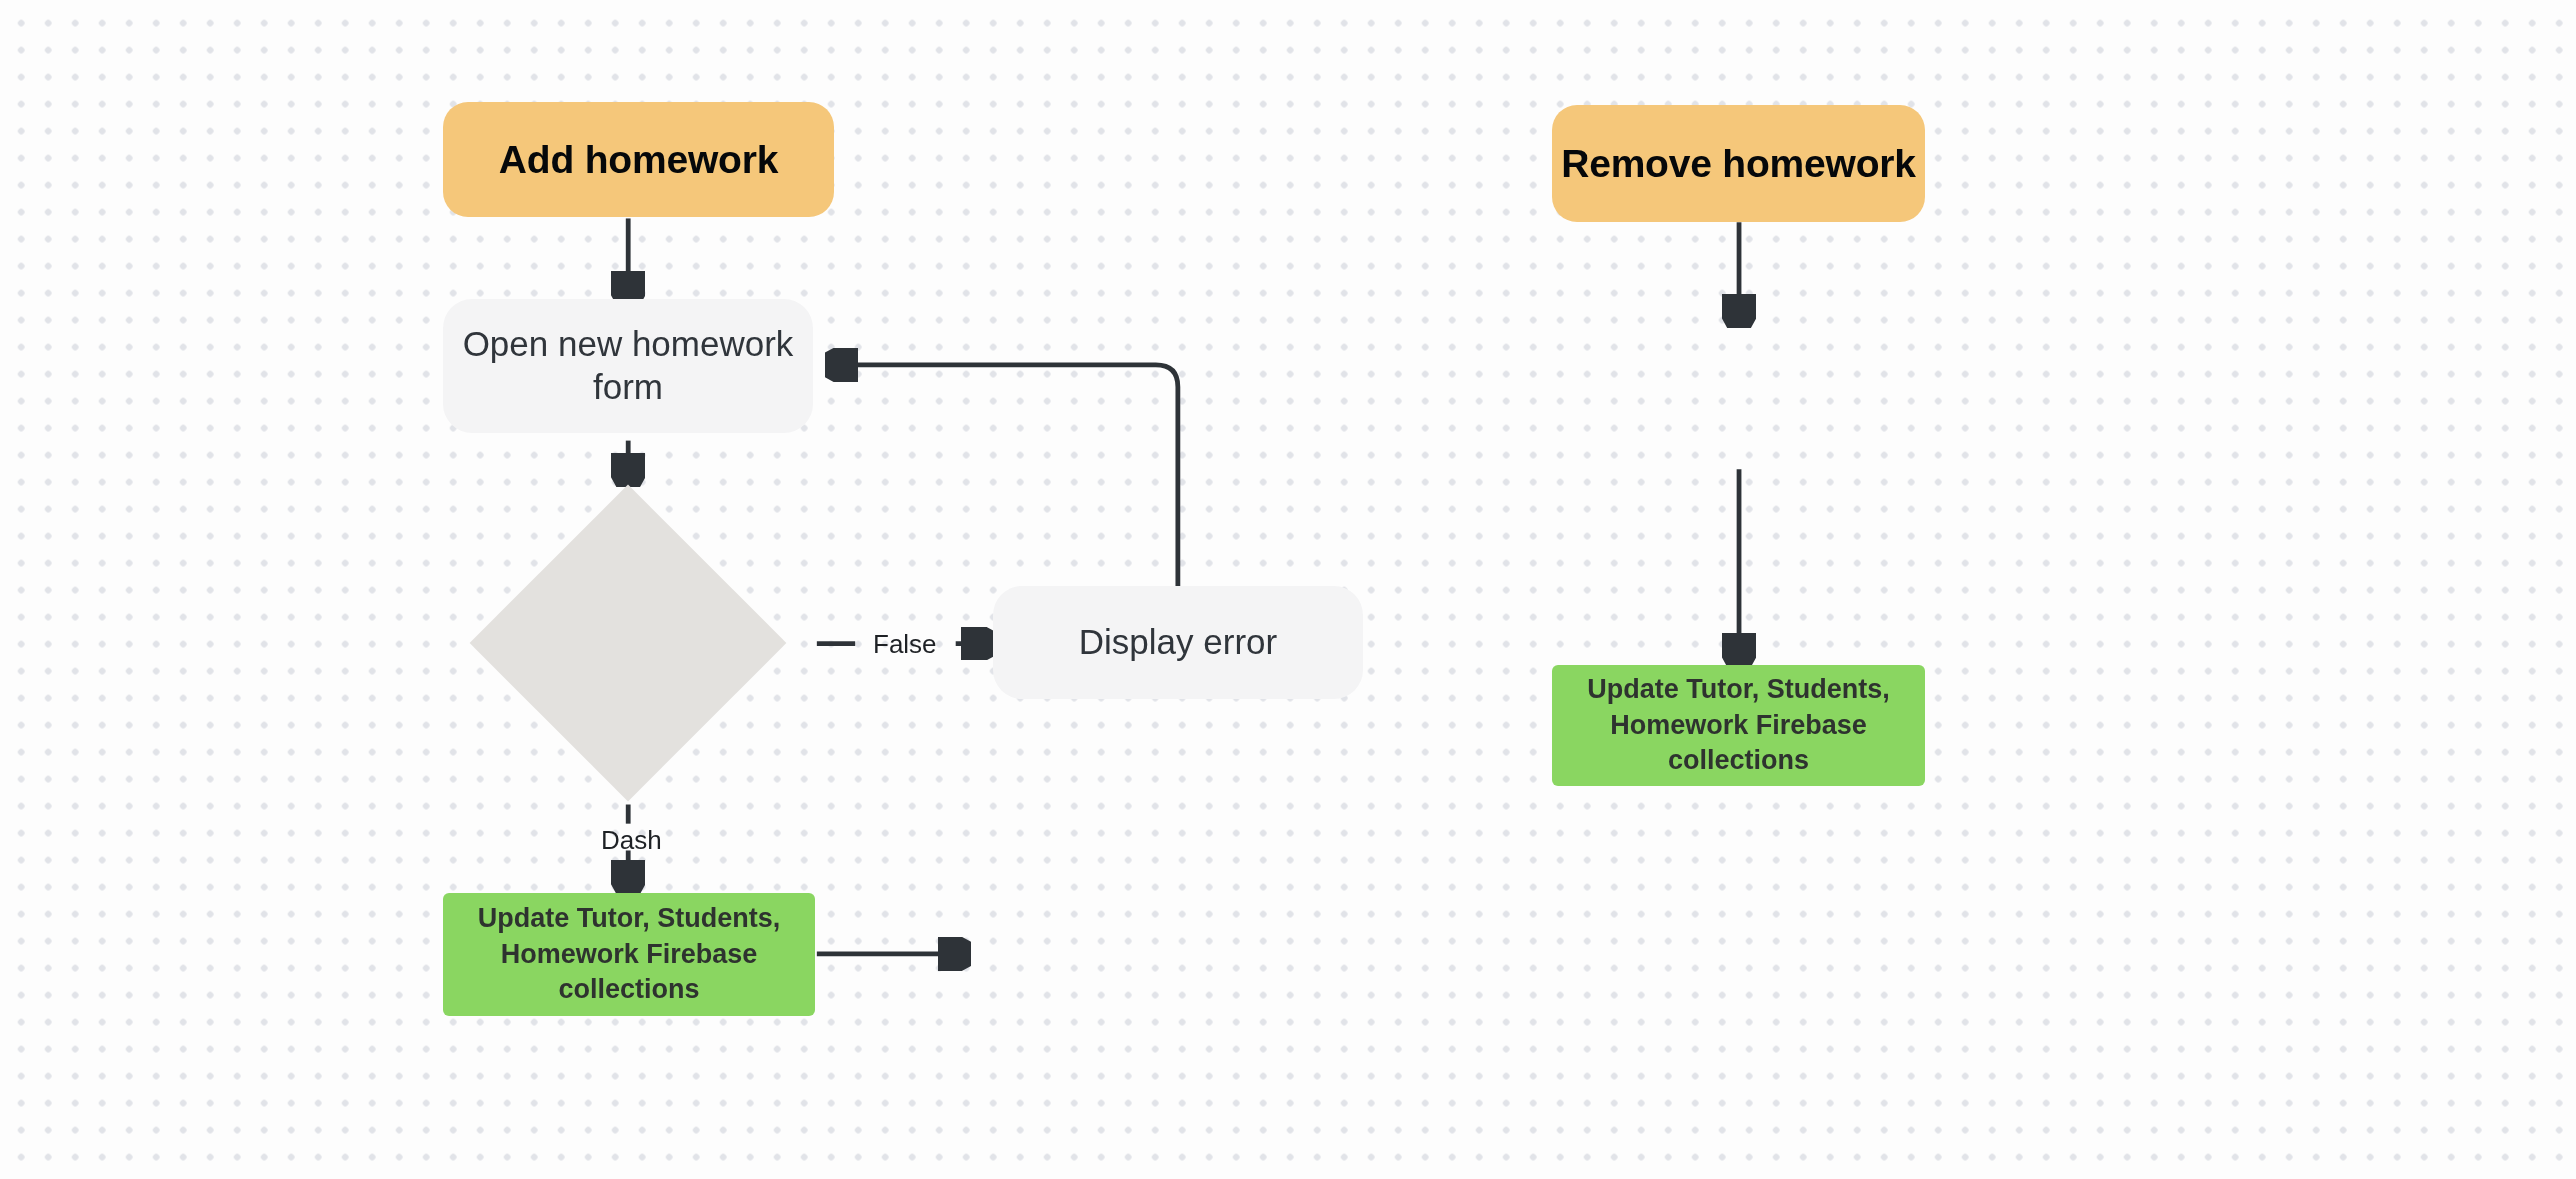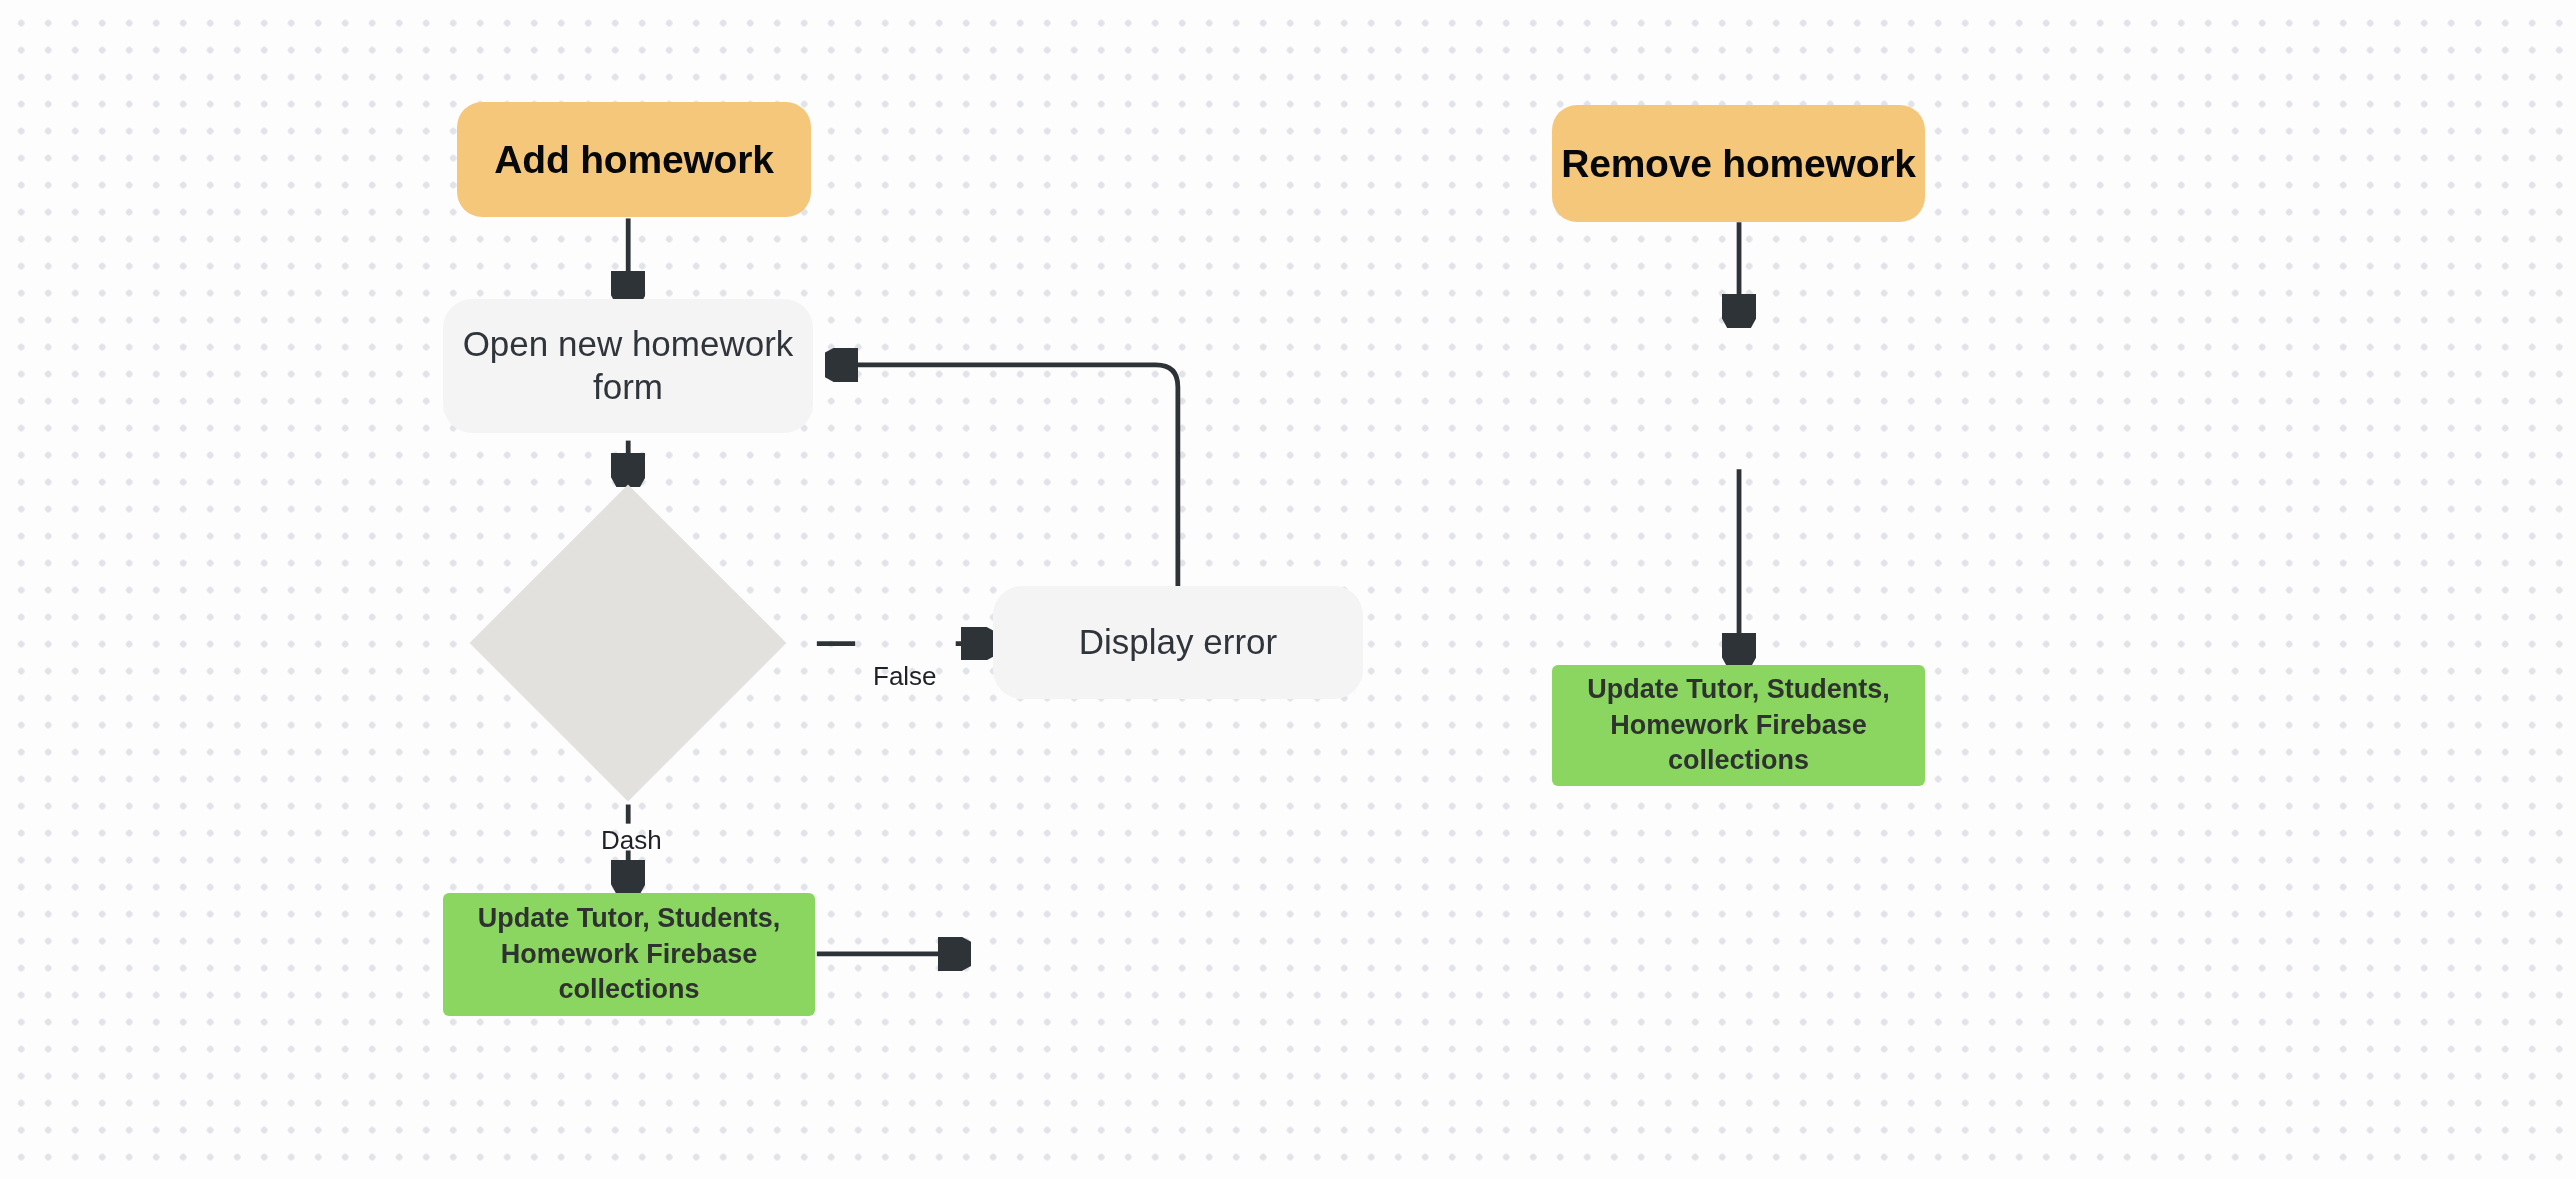--- a/index.html
+++ b/index.html
@@ -128,27 +128,27 @@
     <line x1="656" y1="840" x2="656" y2="860"></line>
     <line x1="656" y1="888" x2="656" y2="925" marker-end="url(#arrow)"></line>
 
     <line x1="853" y1="996" x2="1006" y2="996" marker-end="url(#arrow)"></line>
 
     <line x1="1816" y1="232" x2="1816" y2="334" marker-end="url(#arrow)"></line>
 
     <line x1="1816" y1="490" x2="1816" y2="688" marker-end="url(#arrow)"></line>
   </svg>
 
-  <div class="node node-terminal" style="left:457px; top:102px; width:354px; height:115px;">Add homework</div>
+  <div class="node node-terminal" style="left:443px; top:102px; width:391px; height:115px;">Add homework</div>
 
   <div class="node node-process" style="left:443px; top:299px; width:370px; height:134px;">Open new homework form</div>
 
   <div class="diamond-shape" style="left:516px; top:531px; width:224px; height:224px;"></div>
 
-  <span class="edge-label" style="left:873px; top:629px;margin-top:32px;">False</span>
+  <span class="edge-label" style="left:873px; top:629px;">False</span>
 
   <div class="node node-process" style="left:993px; top:586px; width:370px; height:113px;">Display error</div>
 
   <span class="edge-label" style="left:601px; top:825px;">Dash</span>
 
   <div class="node node-db" style="left:443px; top:893px; width:372px; height:123px;">Update Tutor, Students, Homework Firebase collections</div>
 
 
   <div class="node node-terminal" style="left:1552px; top:105px; width:373px; height:117px;">Remove homework</div>
 

